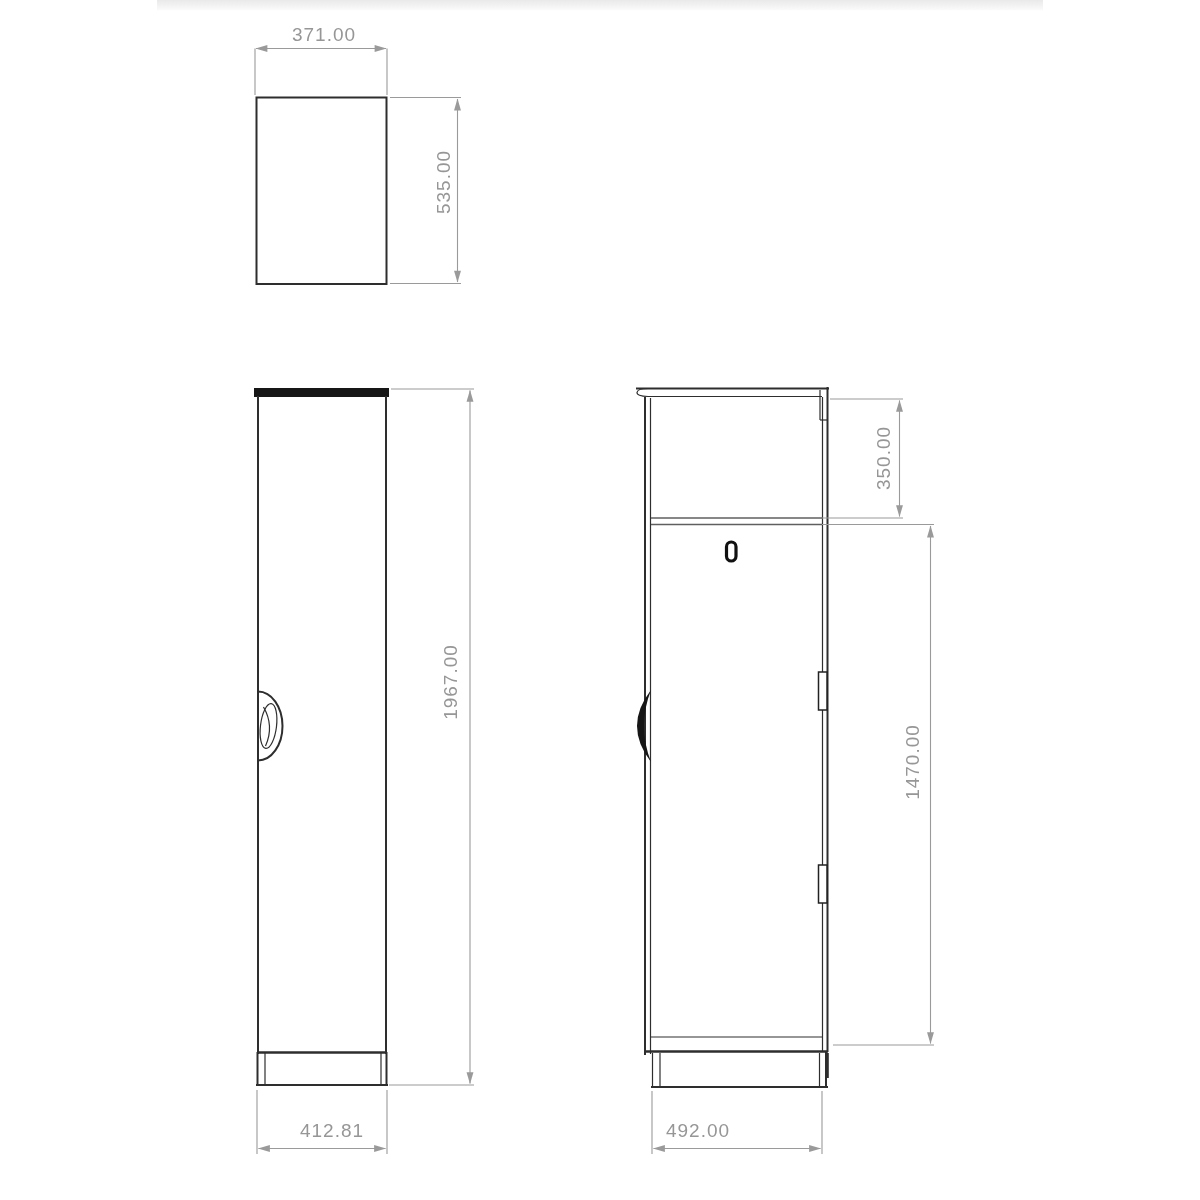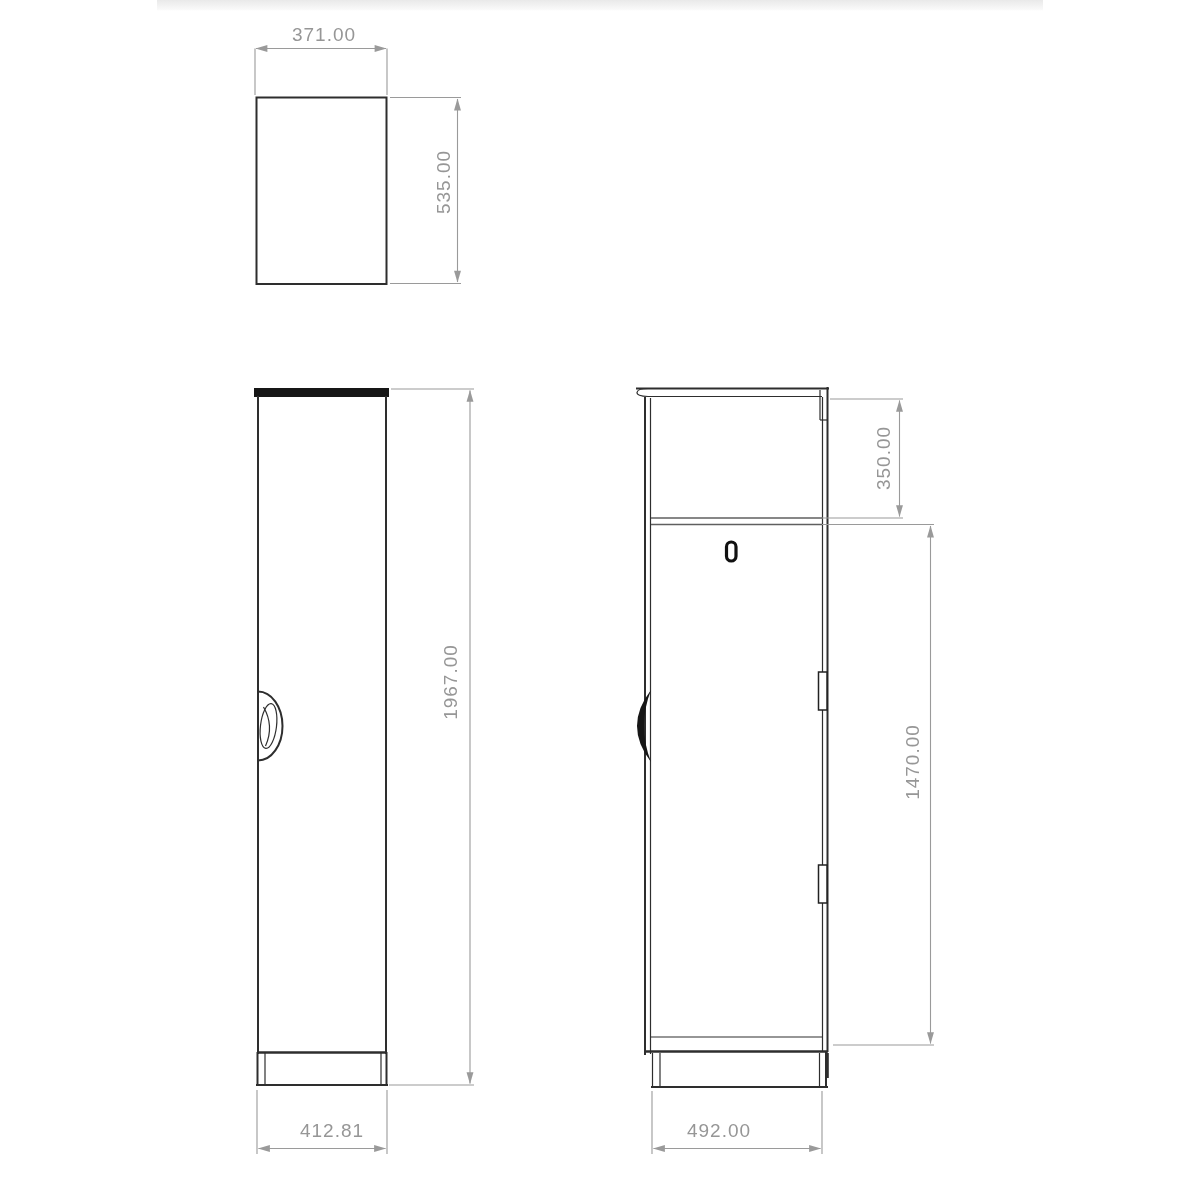--- a/index.html
+++ b/index.html
@@ -144,15 +144,15 @@
       <line x1="653.5" y1="1148.5" x2="820.5" y2="1148.5" class="dim" marker-start="url(#arrow)" marker-end="url(#arrow)"></line>
     </g>
   </svg>
 
   <div class="dim-label" style="left:324px; top:35px;">371.00</div>
   <div class="dim-label vert" style="left:444px; top:182px;">535.00</div>
   <div class="dim-label vert" style="left:451px; top:682px;">1967.00</div>
   <div class="dim-label" style="left:332px; top:1131px;">412.81</div>
   <div class="dim-label vert" style="left:884px; top:458px;">350.00</div>
   <div class="dim-label vert" style="left:913px; top:762px;">1470.00</div>
-  <div class="dim-label" style="left:719px; top:1131px;">492.00</div>
+  <div class="dim-label" style="left:698px; top:1131px;">492.00</div>
 
 </div>
 
 </body></html>

